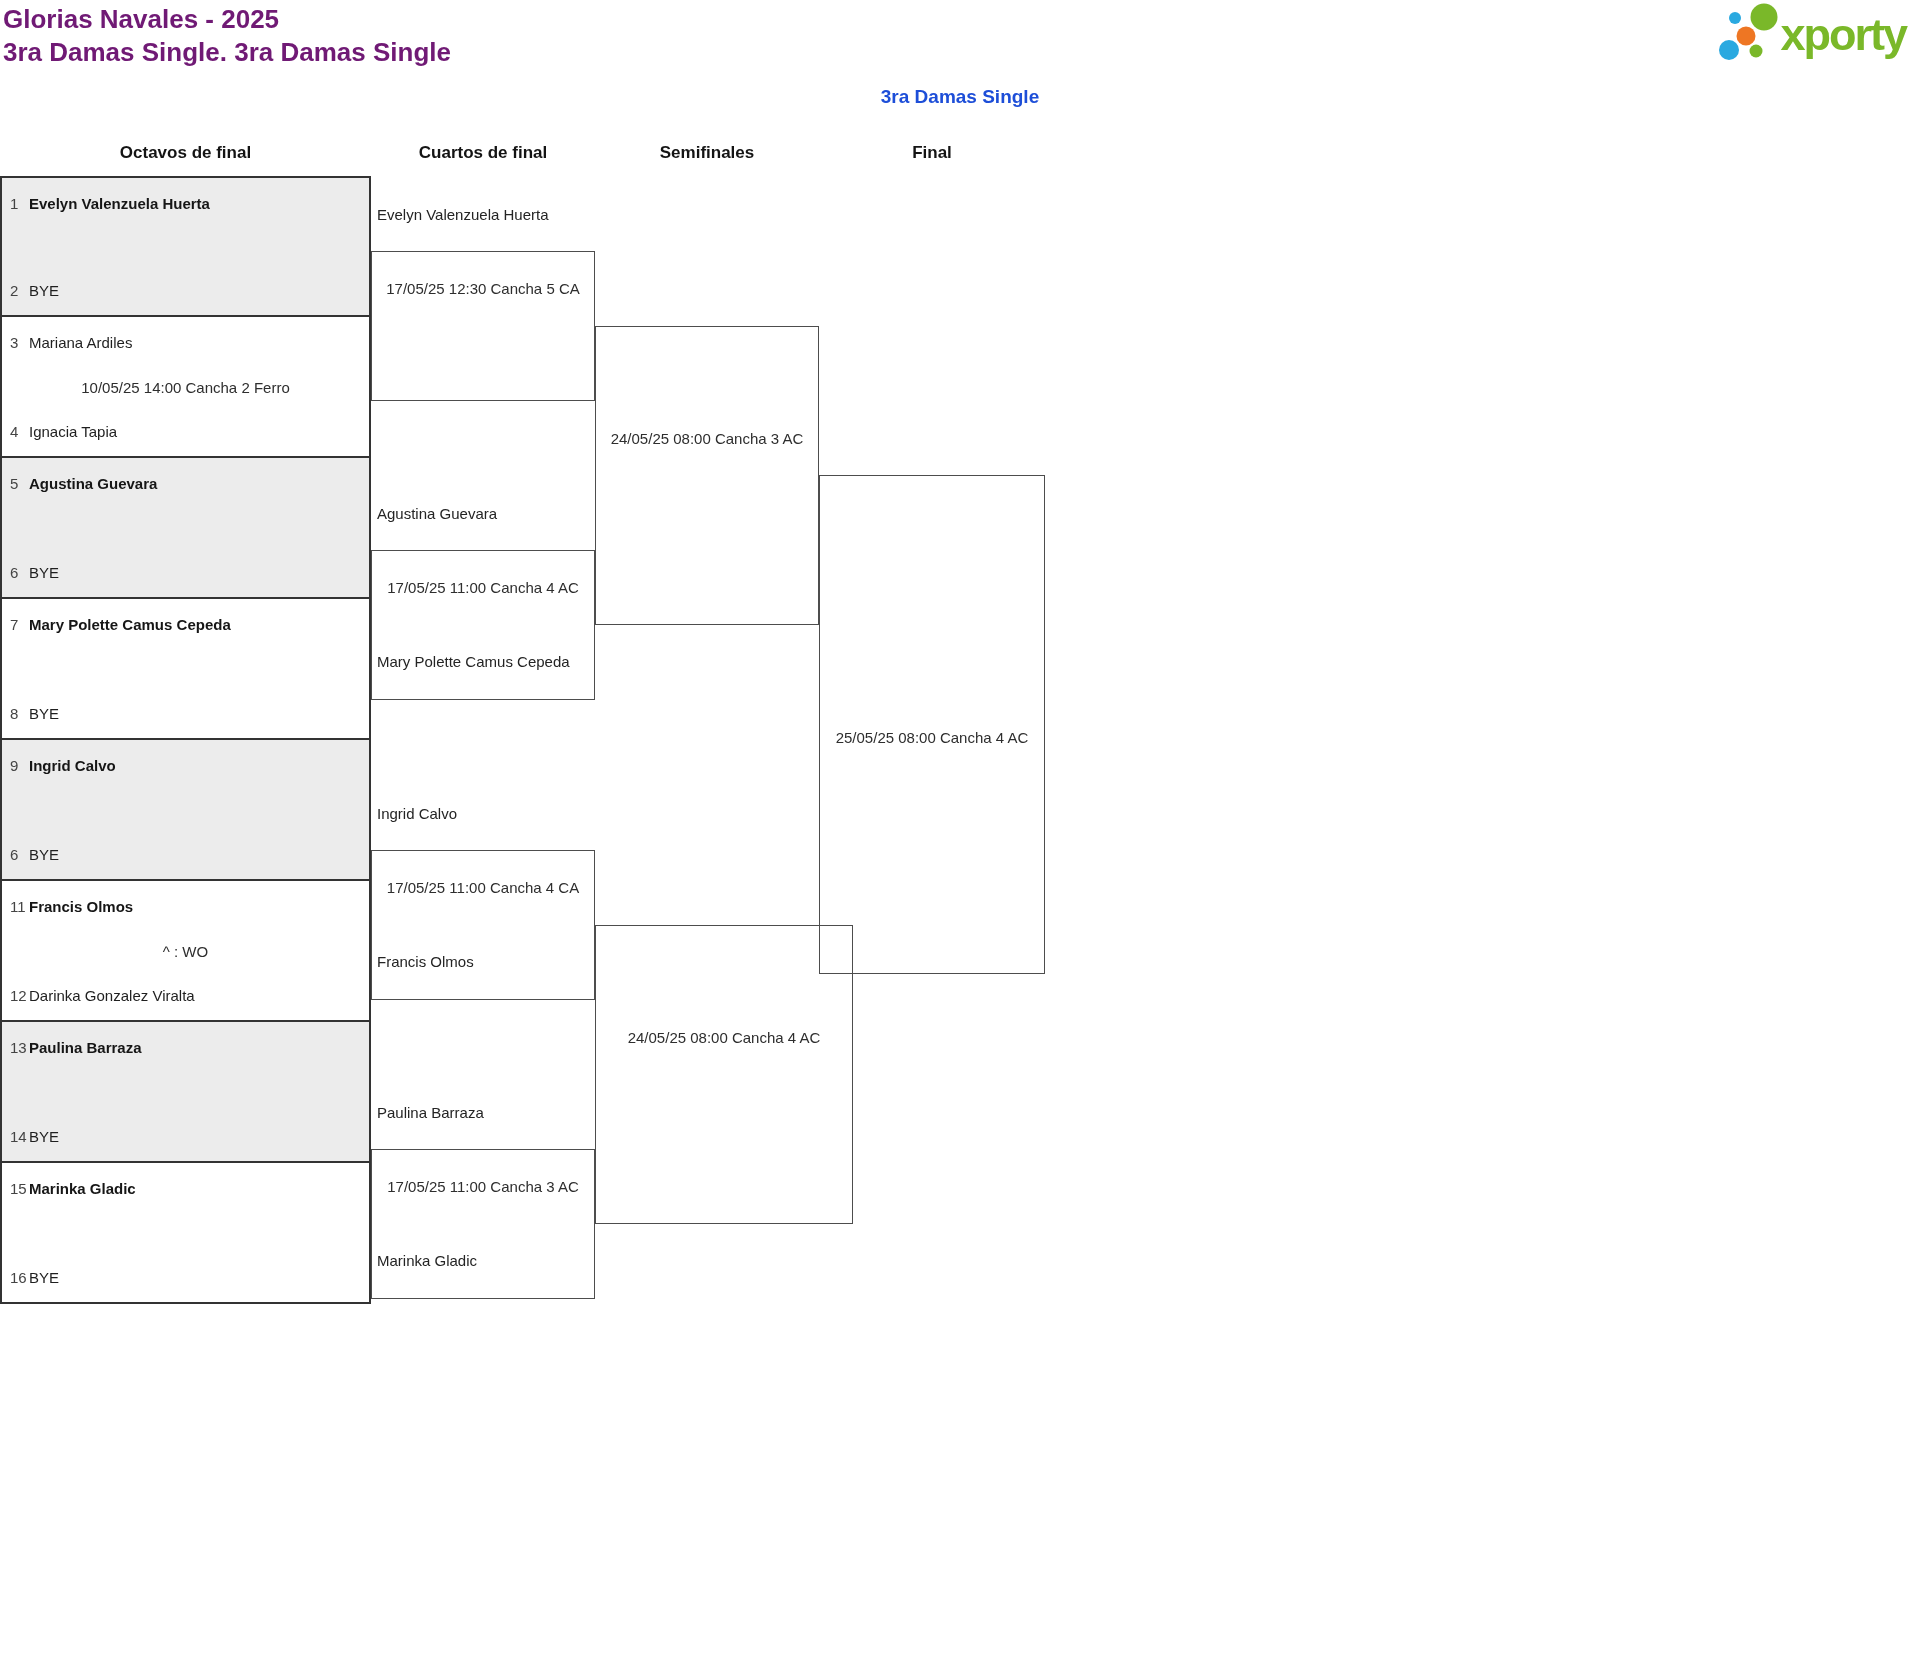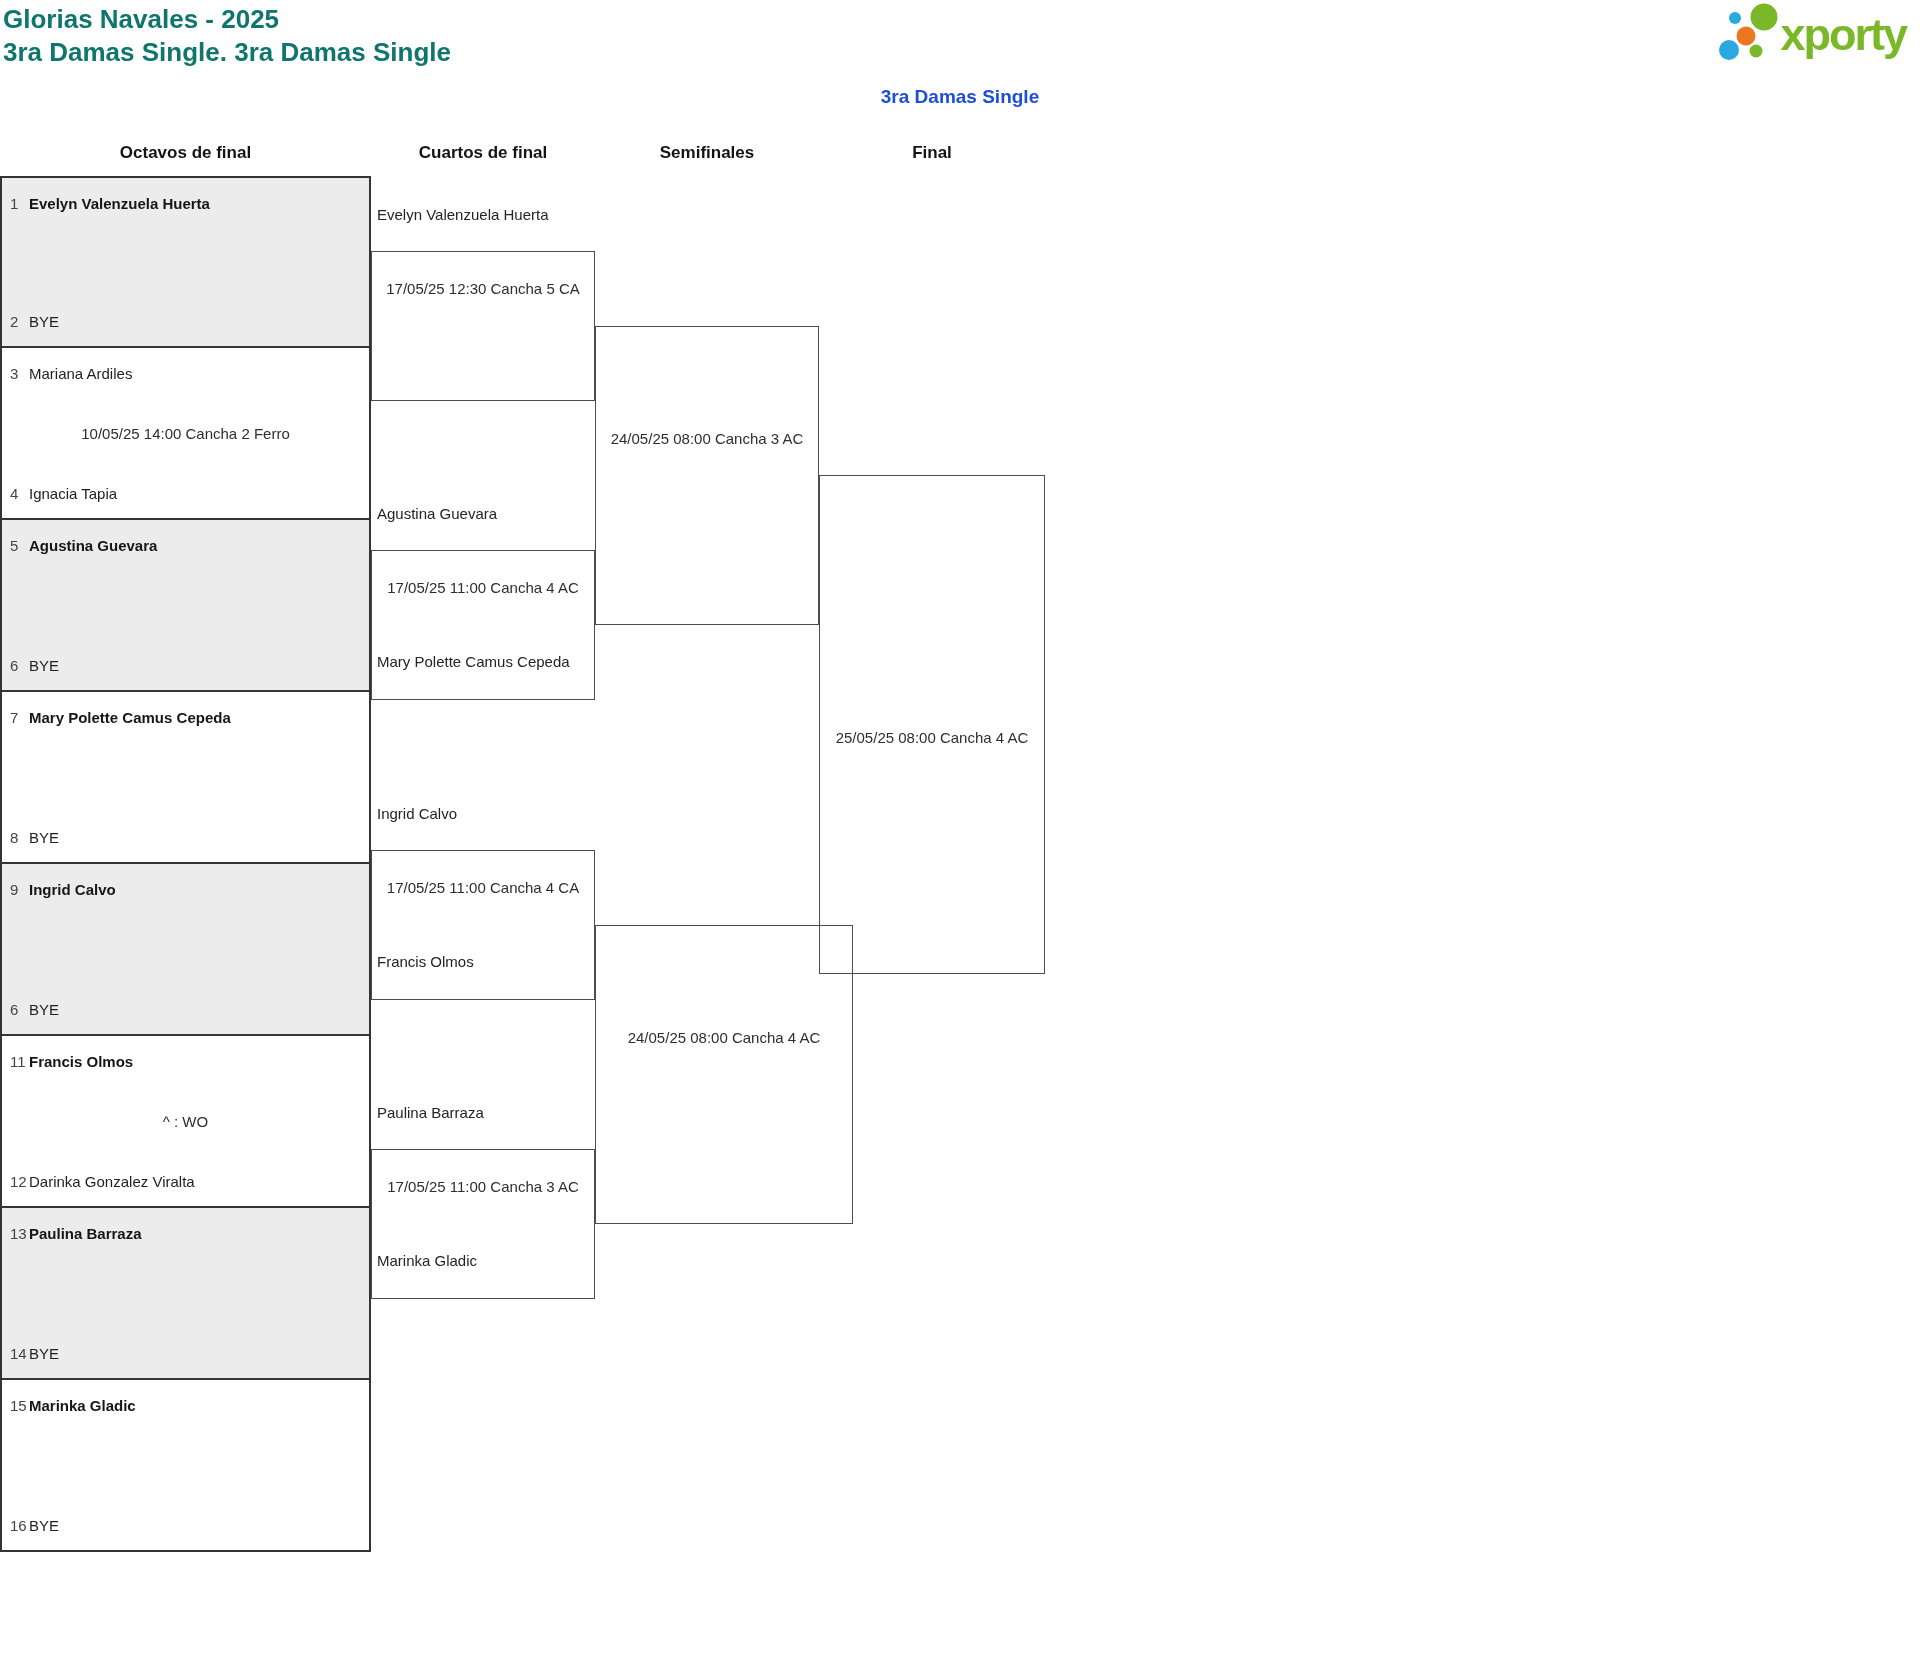--- a/index.html
+++ b/index.html
@@ -2,38 +2,38 @@
 <html><head>
 <meta charset="utf-8">
 <style>
   * { margin:0; padding:0; box-sizing:border-box; }
   html,body { background:#ffffff; }
   body { font-family:"Liberation Sans", sans-serif; color:#1f1f1f; }
   .page { position:relative; width:1920px; height:1658px; background:#fff; overflow:hidden; }
 
   
   .app-header { position:absolute; left:3px; top:3px; }
-  .app-header .t1, .app-header .t2 { font-size:26px; line-height:33px; font-weight:700; color:#0f766e; }
+  .app-header .t1, .app-header .t2 { font-size:26px; line-height:33px; font-weight:700; color:#701a75; }
 
   
   .logo { position:absolute; top:3px; right:14px; display:flex; align-items:flex-start; height:64px; }
   .logo .brand { font-size:45px; font-weight:700; letter-spacing:-2px; color:#7ab829; line-height:64px; margin-left:2px; }
 
   
   .bracket-title { position:absolute; top:86px; left:0; width:100%; text-align:center;
                    font-size:19px; font-weight:700; color:#1d4ed8; }
   .round-header { position:absolute; top:143px; text-align:center; font-size:17px; font-weight:700; color:#141414; }
   .rh-1 { left:0;     width:371px; }
   .rh-2 { left:371px; width:224px; }
   .rh-3 { left:595px; width:224px; }
   .rh-4 { left:819px; width:226px; }
 
   
   .octavos-col { position:absolute; left:0; top:176px; width:371px; }
-  .o-match { position:relative; height:172px; border:2px solid #333; border-top:0; background:#fff;text-decoration:underline; }
+  .o-match { position:relative; height:141px; border:2px solid #333; border-top:0; background:#fff;text-decoration:underline; }
   .o-match.first { border-top:2px solid #333; }
   .o-match.alt { background:#ececec; }
   .o-match .p { position:absolute; left:8px; right:6px; font-size:15px; line-height:19px;
                 white-space:nowrap; overflow:hidden; }
   .o-match .p1 { top:16px; }
   .o-match .p2 { bottom:15px; }
   .seed { display:inline-block; min-width:19px; color:#444; font-weight:400; }
   .nm { color:#1f1f1f; font-weight:400; }
   .nm.bold { font-weight:700; color:#161616; }
   .o-match .note { position:absolute; left:0; width:100%; top:50%; transform:translateY(-50%);

